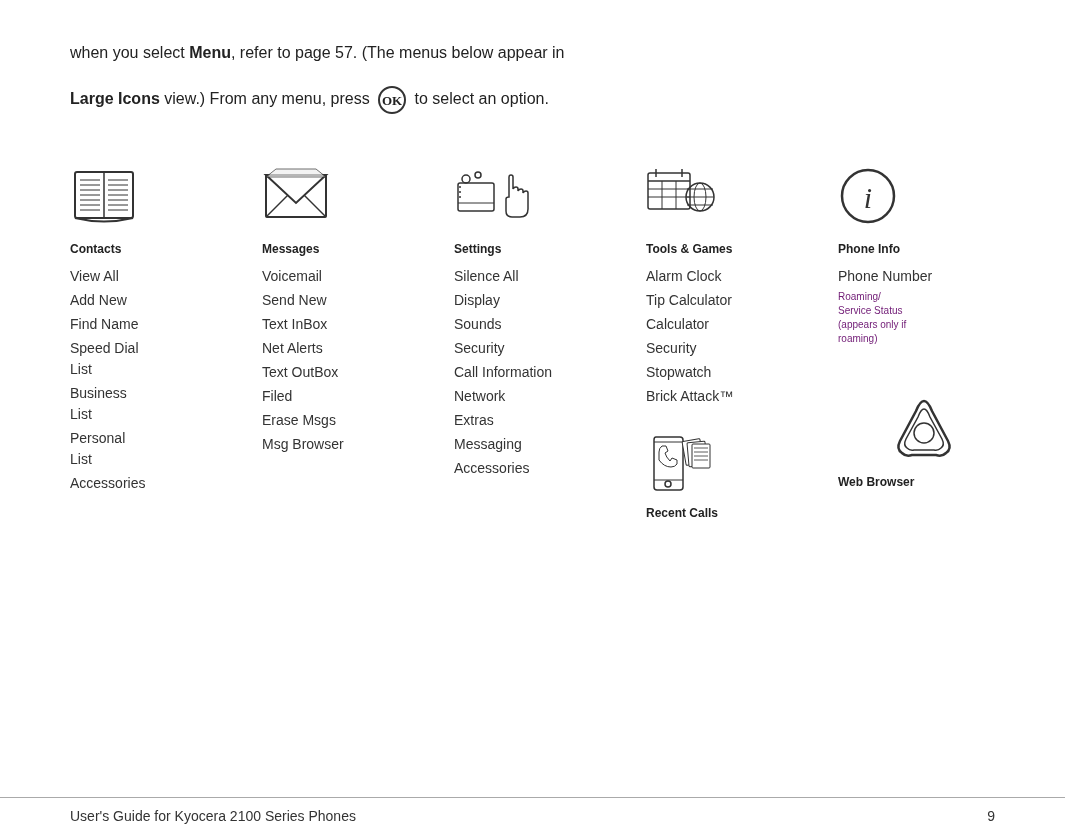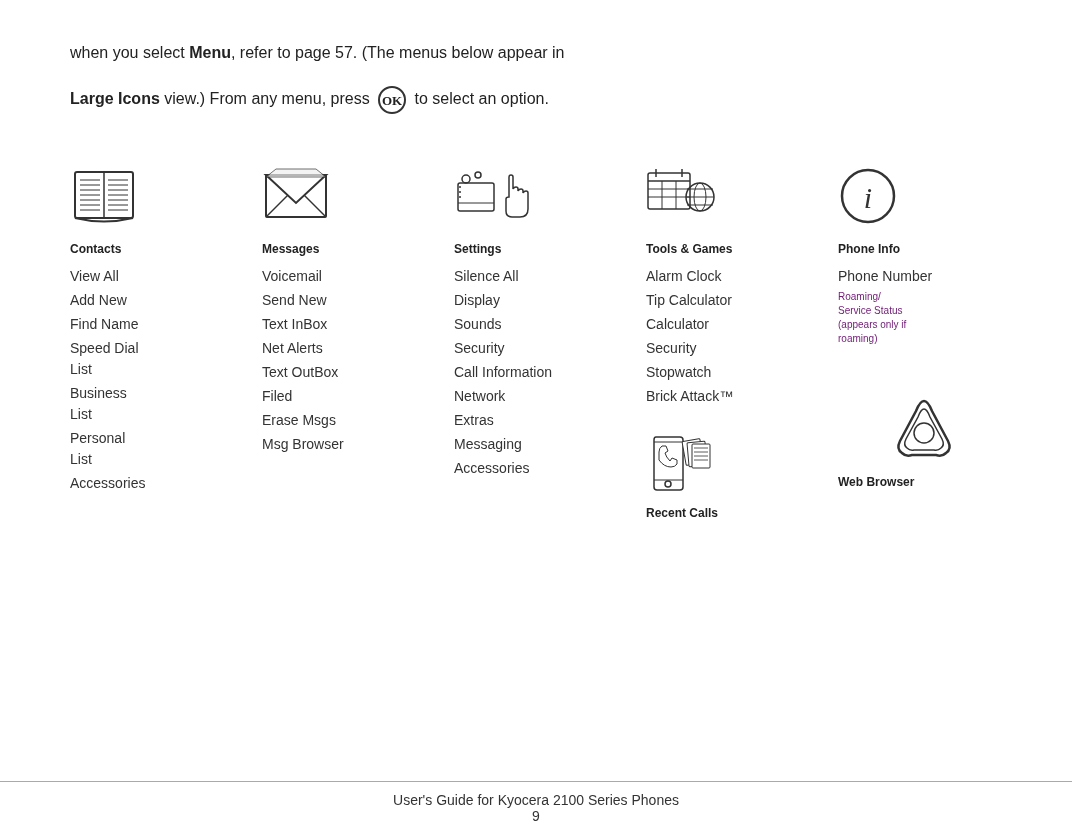--- a/index.html
+++ b/index.html
@@ -74,29 +74,28 @@
       font-size: 14px;
       color: #333;
       line-height: 1.5;
       margin-bottom: 3px;
     }
 
     .footer {
       position: absolute;
       bottom: 0;
       left: 0;
-      right: 8px;
+      right: 15px;
       border-top: 1.5px solid #aaa;
       padding: 10px 70px;
       display: flex;
       justify-content: space-between;
       align-items: center;
       font-size: 14px;
       color: #333;
-      flex-direction: column;
     }
     .col-phoneinfo .sub-item {
       font-size: 10px;
       color: #701a75;
       line-height: 1.4;
     }
 
     .web-browser-section {
       margin-top: 20px;
     }

